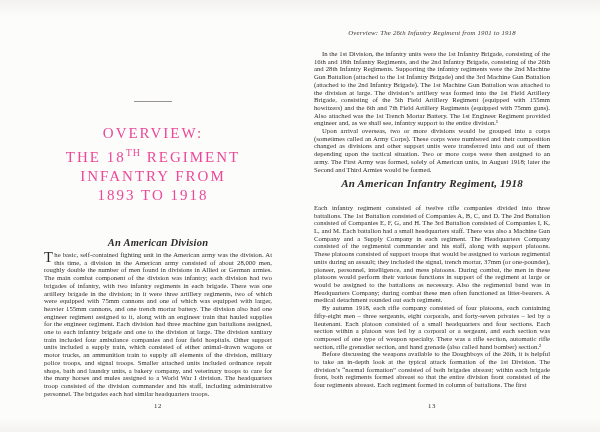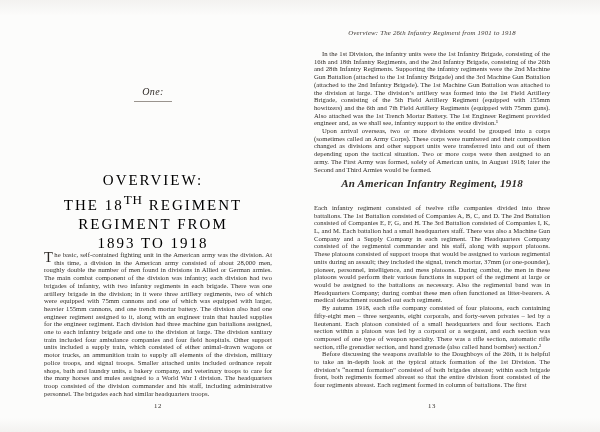--- a/index.html
+++ b/index.html
@@ -20,23 +20,23 @@
     position:absolute;top:86px;left:0;right:10px;
     text-align:center;font-style:italic;font-size:10px;letter-spacing:.4px;
   }
   .chapter-rule{
     position:absolute;top:101px;left:50%;margin-left:-24px;width:38px;
     border-top:1px solid #9a948e;height:0;
   }
   .book-title{
     position:absolute;top:124px;left:-6px;right:4px;
     text-align:center;font-size:15px;line-height:19px;
-    letter-spacing:2px;color:#000000;margin-top:47px;
+    letter-spacing:2px;color:#ec4899;
   }
-  .book-title sup{font-size:13px;letter-spacing:1px;}
+  .book-title sup{font-size:10px;letter-spacing:1px;}
 
   .section-heading{
     text-align:center;font-style:italic;font-weight:600;
     font-size:10.5px;letter-spacing:.2px;color:#2e2a27;
   }
   .page-left .section-heading{position:absolute;top:237px;left:0;right:0;}
 
   .body-block{position:absolute;left:0;right:0;font-size:6.7px;line-height:7.7px;}
   .page-left .body-block{top:251px;}
   .page-right .body-block{top:50px;}
@@ -53,30 +53,30 @@
   .page-right .section-heading{margin:7px 0 16px 0;font-size:11px;}
   .page-number{
     position:absolute;top:402px;left:0;right:0;
     text-align:center;font-size:6.8px;letter-spacing:.5px;
   }
 </style>
 </head>
 <body style="--paper: #fcfcfb; --edge: #f3f2f0; --ink: #332e2a;">
 
 <div class="page page-left">
-  <div class="chapter-label">One:</div>
   <div class="chapter-rule"></div>
 
   <div class="book-title">
     <div>OVERVIEW:</div>
     <div><span>THE 18</span><sup>TH</sup><span> REGIMENT</span></div>
-    <div>REGIMENT FROM</div>
+    <div>INFANTRY FROM</div>
     <div>1893 TO 1918</div>
   </div>
 
+  <div class="section-heading">An American Division</div>
 
   <div class="body-block">
     <p><span class="dropcap">T</span><span>he basic, self-contained fighting unit in the American army was the division. At this time, a division in the American army consisted of about 28,000 men, roughly double the number of men found in divisions in Allied or German armies. The main combat component of the division was infantry; each division had two brigades of infantry, with two infantry regiments in each brigade. There was one artillery brigade in the division; in it were three artillery regiments, two of which were equipped with 75mm cannons and one of which was equipped with larger, heavier 155mm cannons, and one trench mortar battery. The division also had one engineer regiment assigned to it, along with an engineer train that hauled supplies for the engineer regiment. Each division had three machine gun battalions assigned, one to each infantry brigade and one to the division at large. The division sanitary train included four ambulance companies and four field hospitals. Other support units included a supply train, which consisted of either animal-drawn wagons or motor trucks, an ammunition train to supply all elements of the division, military police troops, and signal troops. Smaller attached units included ordnance repair shops, bath and laundry units, a bakery company, and veterinary troops to care for the many horses and mules assigned to a World War I division. The headquarters troop consisted of the division commander and his staff, including administrative personnel. The brigades each had similar headquarters troops.</span></p>
   </div>
 
   <div class="page-number">12</div>
 </div>
 
 <div class="page page-right">
   <div class="running-header">Overview: The 26th Infantry Regiment from 1901 to 1918</div>

